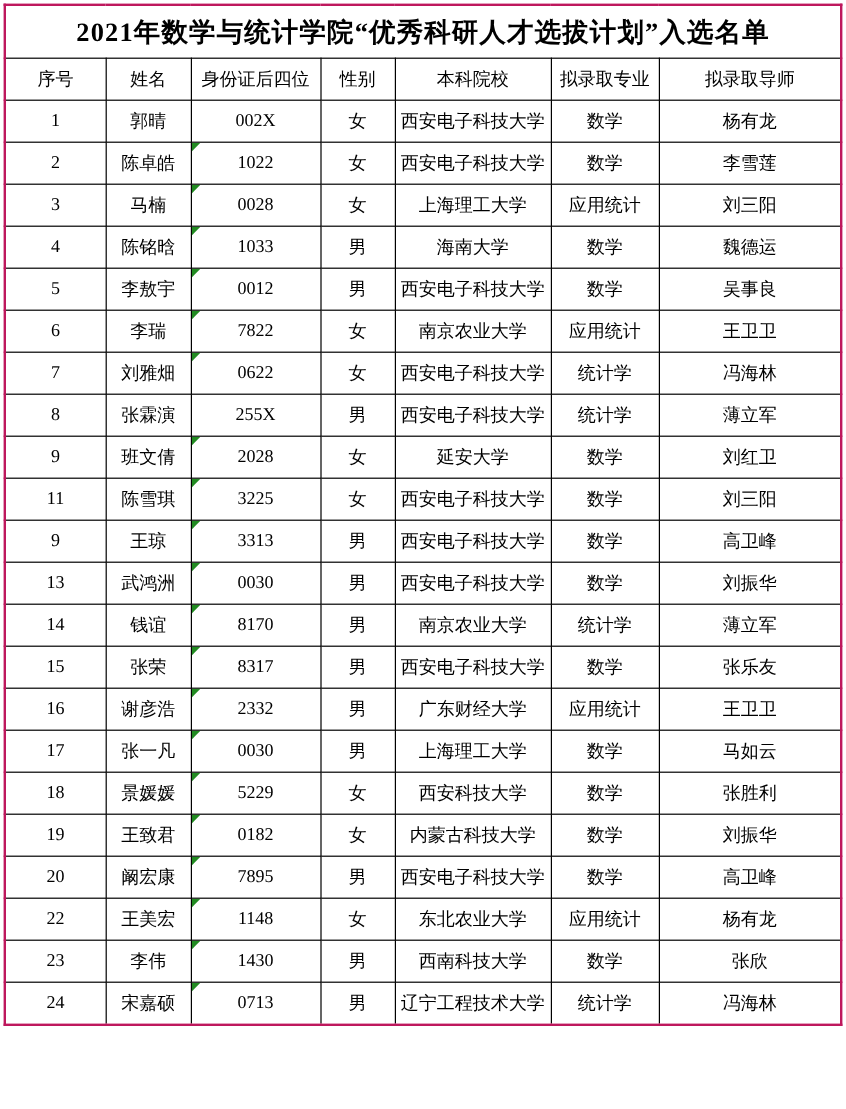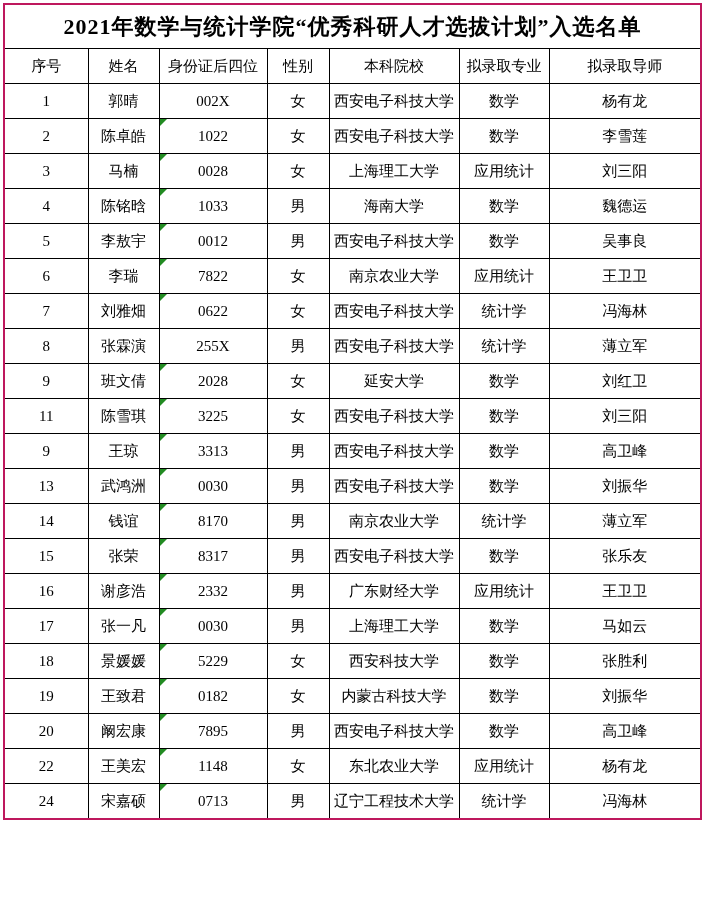--- a/index.html
+++ b/index.html
@@ -258,20 +258,29 @@
         <tr>
           <td>22</td>
           <td>王美宏</td>
           <td><span class="tri" style="border-top-color: rgb(34, 139, 34);"></span>1148</td>
           <td>女</td>
           <td>东北农业大学</td>
           <td>应用统计</td>
           <td>杨有龙</td>
         </tr>
         <tr>
+          <td>23</td>
+          <td>李伟</td>
+          <td><span class="tri" style="border-top-color: rgb(34, 139, 34);"></span>1430</td>
+          <td>男</td>
+          <td>西南科技大学</td>
+          <td>数学</td>
+          <td>张欣</td>
+        </tr>
+        <tr>
           <td>24</td>
           <td>宋嘉硕</td>
           <td><span class="tri" style="border-top-color: rgb(34, 139, 34);"></span>0713</td>
           <td>男</td>
           <td>辽宁工程技术大学</td>
           <td>统计学</td>
           <td>冯海林</td>
         </tr>
       </tbody>
   </table>

